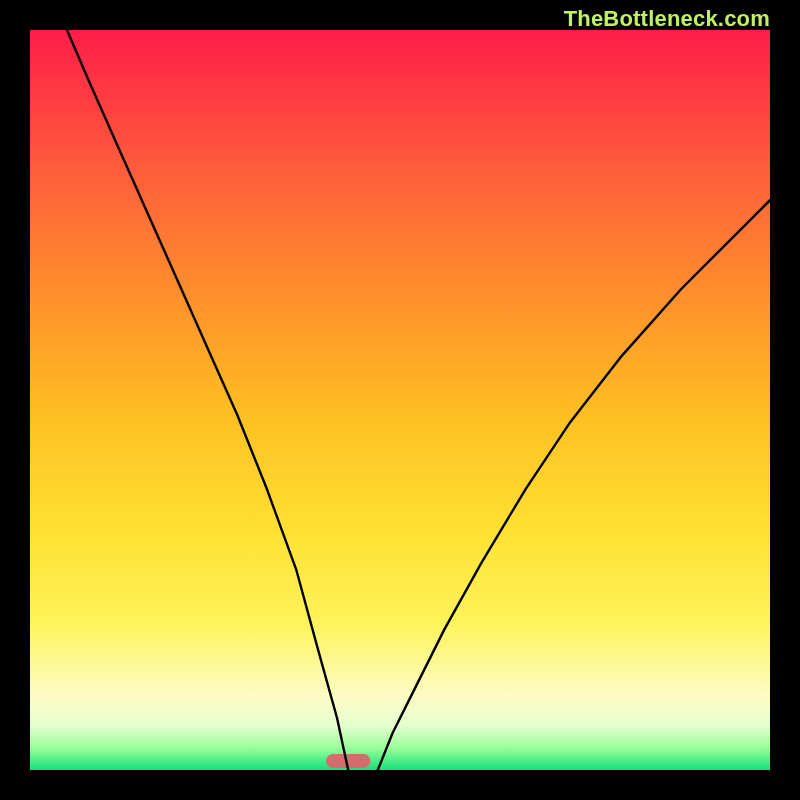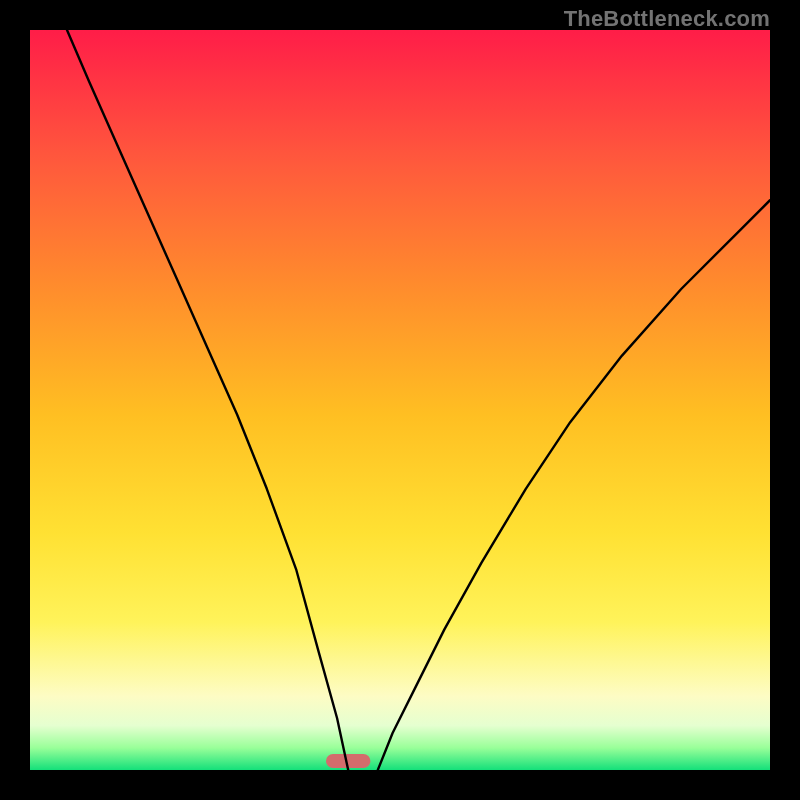--- a/index.html
+++ b/index.html
@@ -30,21 +30,21 @@
     position: absolute;
     left: 0;
     top: 0;
     width: 100%;
     height: 100%;
   }
   .watermark {
     position: absolute;
     top: 6px;
     right: 30px;
-    color: #737373;
+    color: #bef264;
     font-size: 22px;
     font-weight: 600;
     letter-spacing: 0.2px;
   }
 </style>
 </head>
 <body>
 
 <div class="watermark">TheBottleneck.com</div>
 

